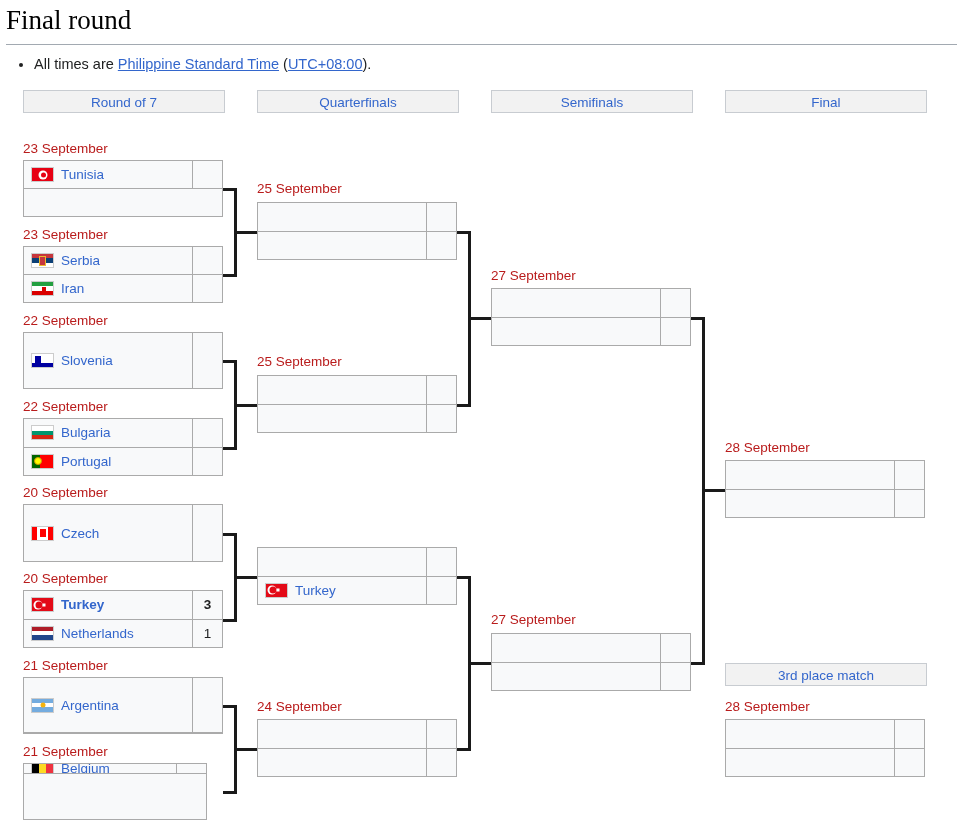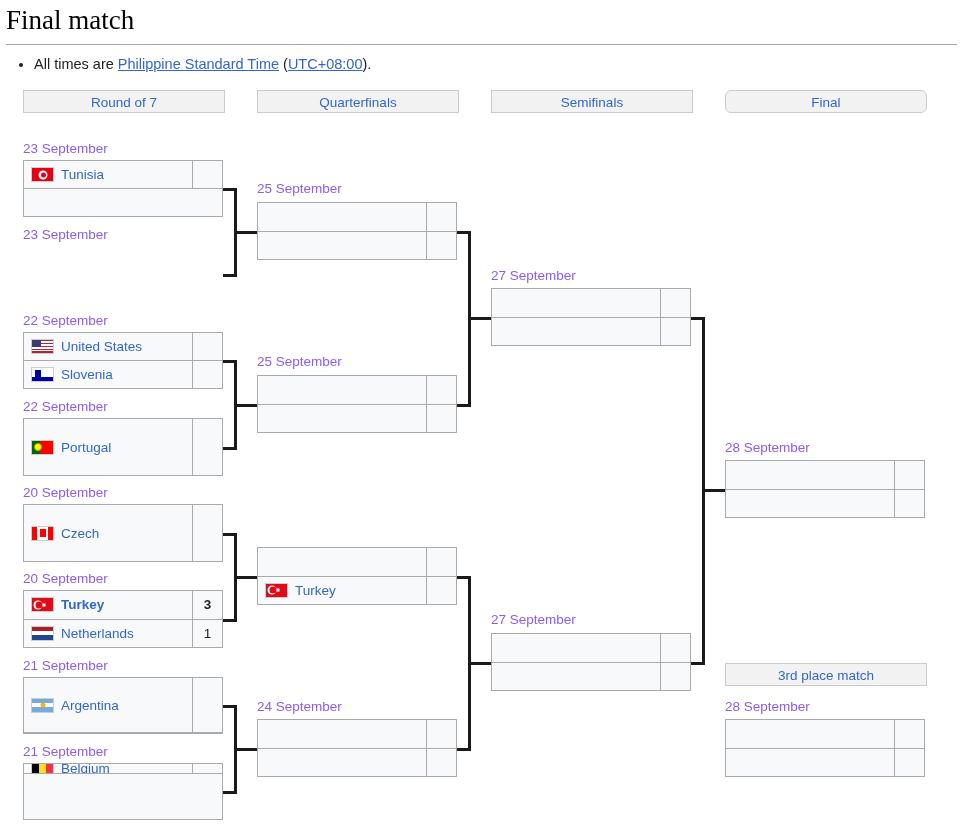--- a/index.html
+++ b/index.html
@@ -66,21 +66,21 @@
     background: #f2f2f2;
     border: 1px solid #c8ccd1;
     color: #3366cc;
     font-size: 13.5px;
     box-sizing: border-box;
   }
 
   
   .date-label {
     font-size: 13.5px;
-    color: #8b5cf6;
+    color: #b91c1c;
     line-height: 16px;
     white-space: nowrap;
   }
 
   
   .match {
     box-sizing: border-box;
     border: 1px solid #aaaaaa;
     background: #f8f9fa;
     display: flex;
@@ -238,33 +238,33 @@
   
   .conn {
     background: #1a1a1a;
   }
   .conn.v { width: 3px; }
   .conn.h { height: 3px; }
 </style>
 </head>
 <body>
 
-<h1 id="page-title">Final match</h1>
+<h1 id="page-title">Final round</h1>
 <hr id="title-rule">
 
 <ul id="notes">
   <li><span>All times are </span><a class="wlink" href="#">Philippine Standard Time</a><span> (</span><a class="wlink" href="#">UTC+08:00</a><span>).</span></li>
 </ul>
 
 <div id="bracket">
 
   <div class="round-header" style="left:23px;  top:90px; width:202px;">Round of 7</div>
   <div class="round-header" style="left:257px; top:90px; width:202px;">Quarterfinals</div>
   <div class="round-header" style="left:491px; top:90px; width:202px;">Semifinals</div>
-  <div class="round-header" style="left:725px; top:90px; width:202px;border-radius:6px;">Final</div>
+  <div class="round-header" style="left:725px; top:90px; width:202px;">Final</div>
   <div class="round-header" style="left:725px; top:663px;width:202px;">3rd place match</div>
 
   <div class="conn h" style="left:223px; top:188px; width:14px;"></div>
   <div class="conn h" style="left:223px; top:274px; width:14px;"></div>
   <div class="conn v" style="left:234px; top:188px; height:89px;"></div>
   <div class="conn h" style="left:234px; top:231px; width:26px;"></div>
 
   <div class="conn h" style="left:223px; top:360px; width:14px;"></div>
   <div class="conn h" style="left:223px; top:447px; width:14px;"></div>
   <div class="conn v" style="left:234px; top:360px; height:90px;"></div>
@@ -306,53 +306,73 @@
           <span class="team-name">Tunisia</span>
         </div>
       <div class="score-cell"></div>
     </div>
     <div class="match-row">
       <div class="score-cell"></div>
     </div>
   </div>
 
   <div class="date-label" style="left:23px; top:227px;">23 September</div>
+  <div class="match" style="left:23px; top:246px; width:200px; height:57px;">
+    <div class="match-row top">
+      <div class="team-cell">
+          <span class="flag f-rs">
+            <i class="r1"></i>
+            <i class="r3"></i>
+            <i class="em"></i>
+          </span>
+          <span class="team-name">Serbia</span>
+        </div>
+      <div class="score-cell"></div>
+    </div>
+    <div class="match-row">
+      <div class="team-cell">
+          <span class="flag f-ir">
+            <i class="g"></i>
+            <i class="r"></i>
+            <i class="em"></i>
+          </span>
+          <span class="team-name">Iran</span>
+        </div>
+      <div class="score-cell"></div>
+    </div>
+  </div>
 
   <div class="date-label" style="left:23px; top:313px;">22 September</div>
   <div class="match" style="left:23px; top:332px; width:200px; height:57px;">
-    <div class="match-row top">
-      <div class="team-cell">
-          <span class="flag f-us">
-            <i class="s1"></i>
-            <i class="s2"></i>
-            <i class="s3"></i>
-            <i class="s4"></i>
-            <i class="s5"></i>
-            <i class="canton"></i>
-          </span>
-          <span class="team-name">United States</span>
-        </div>
-      <div class="score-cell"></div>
-    </div>
     <div class="match-row">
       <div class="team-cell">
           <span class="flag f-si">
             <i class="r"></i>
             <i class="m"></i>
             <i class="b"></i>
             <i class="em"></i>
           </span>
           <span class="team-name">Slovenia</span>
         </div>
       <div class="score-cell"></div>
     </div>
   </div>
 
   <div class="date-label" style="left:23px; top:399px;">22 September</div>
   <div class="match" style="left:23px; top:418px; width:200px; height:58px;">
+    <div class="match-row top">
+      <div class="team-cell">
+          <span class="flag f-bg">
+            <i class="g"></i>
+            <i class="r"></i>
+          </span>
+          <span class="team-name">Bulgaria</span>
+        </div>
+      <div class="score-cell"></div>
+    </div>
     <div class="match-row">
       <div class="team-cell">
           <span class="flag f-pt">
             <i class="g"></i>
             <i class="em"></i>
           </span>
           <span class="team-name">Portugal</span>
         </div>
       <div class="score-cell"></div>
     </div>
@@ -407,21 +427,21 @@
             <i class="b"></i>
             <i class="sun"></i>
           </span>
           <span class="team-name">Argentina</span>
         </div>
       <div class="score-cell"></div>
     </div>
   </div>
 
   <div class="date-label" style="left:23px; top:744px;">21 September</div>
-  <div class="match" style="left:23px; top:763px; width:200px; height:57px;gap:36px;">
+  <div class="match" style="left:23px; top:763px; width:184px; height:57px;gap:36px;">
     <div class="match-row top">
       <div class="team-cell">
           <span class="flag f-be">
             <i class="k"></i>
             <i class="r"></i>
           </span>
           <span class="team-name">Belgium</span>
         </div>
       <div class="score-cell"></div>
     </div>

